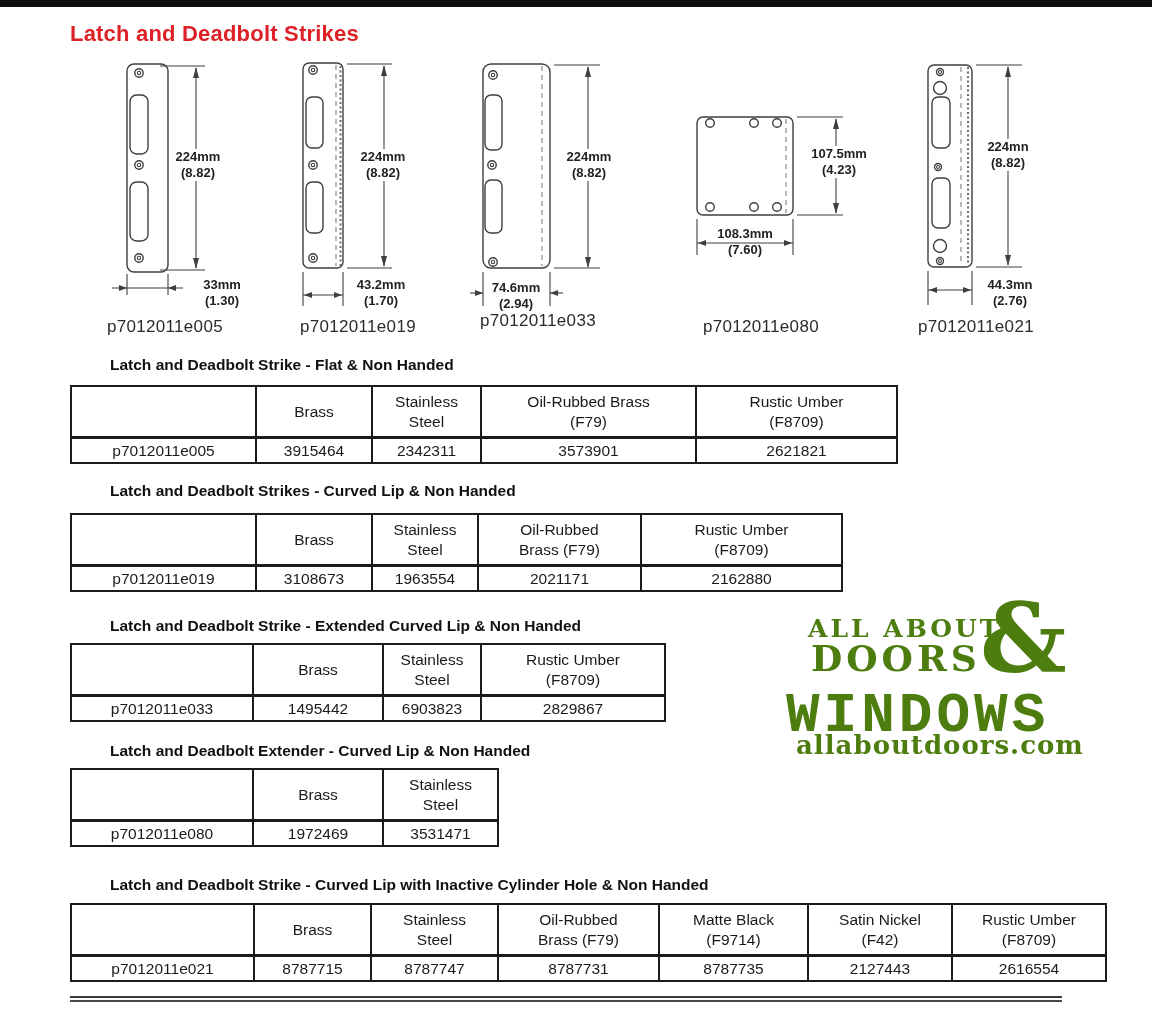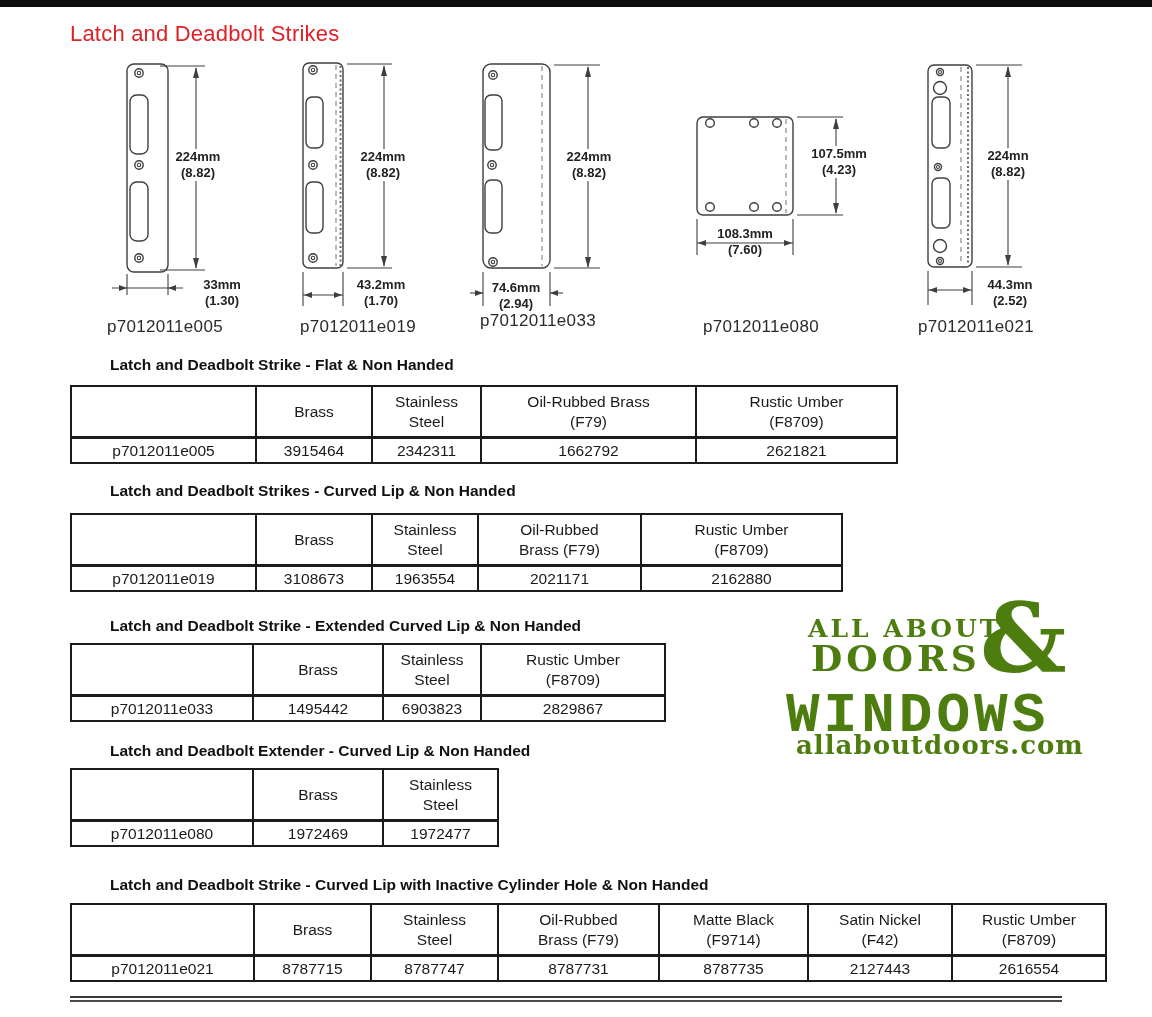--- a/index.html
+++ b/index.html
@@ -1,20 +1,20 @@
 <!DOCTYPE html>
 <html><head>
 <meta charset="utf-8">
 <style>
   html,body{margin:0;padding:0;background:#ffffff;}
   body{width:1152px;height:1017px;position:relative;overflow:hidden;
        font-family:"Liberation Sans",sans-serif;color:#1a1a1a;}
   .abs{position:absolute;}
   #topbar{left:0;top:0;width:1152px;height:7px;background:#0e0e0e;}
-  #page-title{left:70px;top:21px;font-size:22px;font-weight:normal;color:#dd2127;letter-spacing:.2px;}
+  #page-title{left:70px;top:21px;font-size:22px;font-weight:bold;color:#dd2127;letter-spacing:.2px;}
   
   .drw{position:absolute;z-index:1;}
   .drw line,.drw rect,.drw circle,.drw path{stroke:#3f3f3f;fill:none;stroke-width:1.4;}
   .drw rect.plate{fill:#fff;}
   .drw .thin{stroke-width:1.1;}
   .drw .dash{stroke:#8a8a8a;stroke-width:1.2;stroke-dasharray:5 4;}
   .drw .serr{stroke:#6d6d6d;stroke-width:2;stroke-dasharray:2 2.5;}
   .drw polygon{fill:#3f3f3f;stroke:none;}
   .dimlabel{position:absolute;z-index:2;font-size:13px;font-weight:bold;line-height:16px;
             text-align:center;white-space:pre-line;color:#222;}
@@ -237,24 +237,24 @@
 <div class="dimlabel" style="left:348px;top:277px;width:66px">43.2mm
 (1.70)</div>
 <div class="dimlabel bg" style="left:558px;top:149px;width:62px">224mm
 (8.82)</div>
 <div class="dimlabel" style="left:483px;top:280px;width:66px">74.6mm
 (2.94)</div>
 <div class="dimlabel bg" style="left:806px;top:146px;width:66px">107.5mm
 (4.23)</div>
 <div class="dimlabel" style="left:708px;top:226px;width:74px">108.3mm
 (7.60)</div>
-<div class="dimlabel bg" style="left:978px;top:148px;width:60px">224mn
+<div class="dimlabel bg" style="left:978px;top:139px;width:60px">224mn
 (8.82)</div>
 <div class="dimlabel" style="left:978px;top:277px;width:64px">44.3mn
-(2.52)</div>
+(2.76)</div>
 
 <div class="partlabel" style="left:95px;width:140px">p7012011e005</div>
 <div class="partlabel" style="left:288px;width:140px">p7012011e019</div>
 <div class="partlabel" style="left:468px;width:140px;top:311px">p7012011e033</div>
 <div class="partlabel" style="left:690px;width:142px">p7012011e080</div>
 <div class="partlabel" style="left:905px;width:142px">p7012011e021</div>
 
 <div class="sect-title" style="top:356px">Latch and Deadbolt Strike - Flat &amp; Non Handed</div>
 <table class="parts t1">
     <thead>
@@ -267,21 +267,21 @@
 (F79)</th>
         <th>Rustic Umber
 (F8709)</th>
       </tr>
     </thead>
     <tbody>
       <tr>
         <td>p7012011e005</td>
         <td>3915464</td>
         <td>2342311</td>
-        <td>1662792</td>
+        <td>3573901</td>
         <td>2621821</td>
       </tr>
     </tbody>
   </table>
 
 <div class="sect-title" style="top:482px">Latch and Deadbolt Strikes - Curved Lip &amp; Non Handed</div>
 <table class="parts t2">
     <thead>
       <tr>
         <th></th>
@@ -334,21 +334,21 @@
         <th></th>
         <th>Brass</th>
         <th>Stainless
 Steel</th>
       </tr>
     </thead>
     <tbody>
       <tr>
         <td>p7012011e080</td>
         <td>1972469</td>
-        <td>1972477</td>
+        <td>3531471</td>
       </tr>
     </tbody>
   </table>
 
 <div class="sect-title" style="top:876px">Latch and Deadbolt Strike - Curved Lip with Inactive Cylinder Hole &amp; Non Handed</div>
 <table class="parts t5">
     <thead>
       <tr>
         <th></th>
         <th>Brass</th>

